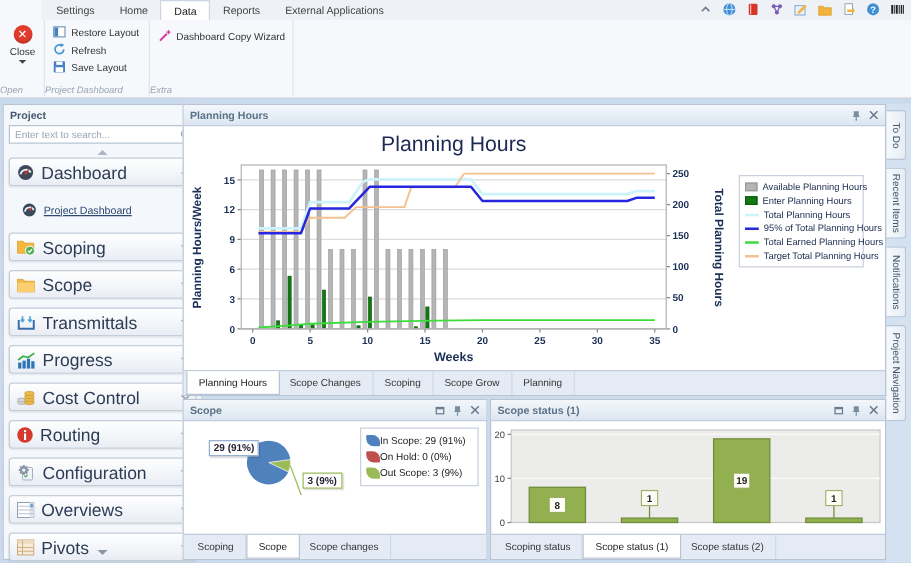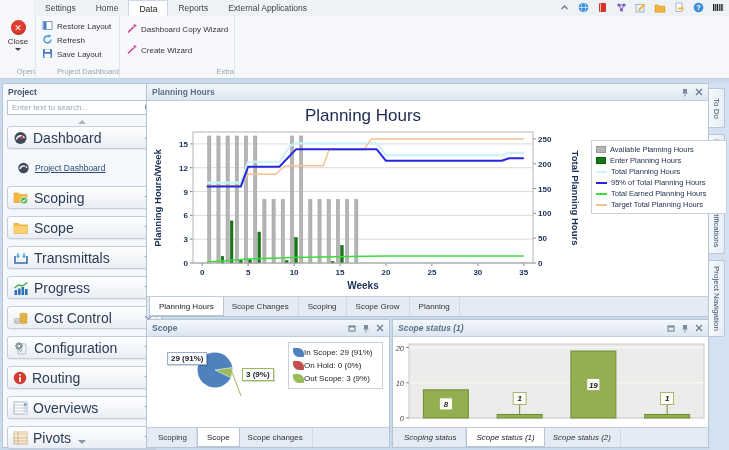--- a/index.html
+++ b/index.html
@@ -14,21 +14,21 @@
 
   
   .ribbon { position:absolute; top:0; left:0; right:0; height:79px; background:#f6f8fb; border-bottom:1px solid #c3cedd; }
   .ribbon-tabs { height:16px; display:flex; align-items:stretch; background:#eef1f6; padding-left:2px; position:relative;margin-left:33px; }
   .rtab { padding:3px 10px 2px; font-size:8.5px; color:#444; cursor:default; }
   .rtab.active { background:#fff; border:1px solid #cdd6e4; border-bottom:none; color:#222; }
   .win-icons { position:absolute; top:2px; right:5px; display:flex; gap:8px; align-items:center; }
   .win-icons svg { display:block; }
   .ribbon-body { position:absolute; top:16px; left:0; height:61px; display:flex; }
   .rgroup { position:relative; height:100%; border-right:1px solid #dfe5ee; padding:2px 3px 12px; }
-  .rgroup-label { position:absolute; bottom:1px; left:0; right:0; text-align:right; font-size:7.5px; color:#9aa5b5; }
+  .rgroup-label { position:absolute; bottom:1px; left:0; right:0; text-align:left; font-size:7.5px; color:#9aa5b5;font-style:italic; }
   .close-btn { width:30px; display:flex; flex-direction:column; align-items:center; padding-top:2px; cursor:default; }
   .close-ico { width:15px; height:15px; border-radius:50%; background:#e23c2e; color:#fff; font-size:9px; font-weight:bold; display:flex; align-items:center; justify-content:center; box-shadow:inset 0 -2px 2px rgba(0,0,0,.15); }
   .close-lbl { font-size:8px; color:#333; margin-top:2px; }
   .drop-arrow { width:0; height:0; border-left:3px solid transparent; border-right:3px solid transparent; border-top:3px solid #444; margin-top:2px; }
   .small-btn { display:flex; align-items:center; gap:4px; font-size:8px; color:#333; height:14px; padding:0 3px; white-space:nowrap; cursor:default; }
   .g2 { display:flex; flex-direction:column; justify-content:flex-start; padding-top:3px; }
   .g3 { display:flex; flex-direction:column; gap:7px; padding-top:6px; }
 
   
   .sidebar { position:absolute; left:2px; top:83px; width:160px; bottom:2px; background:#f4f7fb; border:1px solid #b7c4d4; }
@@ -58,28 +58,28 @@
   .panel { position:absolute; background:#fff; border:1px solid #b7c4d4; }
   .panel-header { height:17px; background:linear-gradient(#f3f7fb,#dce6f1); border-bottom:1px solid #c3cedd; display:flex; align-items:center; padding:0 5px; color:#5a7187; font-weight:bold; font-size:8.5px; }
   .ph-icons { margin-left:auto; display:flex; gap:6px; align-items:center; }
   .ph-icons svg { display:block; cursor:default; }
   .tabstrip { position:absolute; left:0; right:0; bottom:0; height:20px; background:#e4ebf4; border-top:1px solid #c3cedd; display:flex; align-items:stretch; padding-left:2px; }
   .btab { font-size:8px; color:#333; padding:5px 9px 0; border-right:1px solid #d0d9e5; cursor:default; white-space:nowrap; }
   .btab.active { background:#fff; border:1px solid #b9c4d4; border-top:none; margin-right:-1px; color:#222; }
 
   #panel-planning { left:146px; top:83px; width:563px; height:234px; }
   #panel-scope    { left:146px; top:319px; width:244px; height:129px; }
-  #panel-status   { left:392px; top:319px; width:317px; height:129px;font-style:italic; }
+  #panel-status   { left:392px; top:319px; width:317px; height:129px; }
 
   #main-chart   { position:absolute; left:0; top:18px; }
   #scope-canvas { position:absolute; left:0; top:18px; }
   #status-chart { position:absolute; left:0; top:18px; }
 
   
-  .main-legend { position:absolute; left:444px; top:56px; width:136px; background:#fff; border:1px solid #c9d1dc; padding:3px 4px; }
+  .main-legend { position:absolute; left:444px; top:56px; width:100px; background:#fff; border:1px solid #c9d1dc; padding:3px 4px; }
   .ml-row { display:flex; align-items:center; gap:4px; height:11px; }
   .ml-row .sw-box { width:10px; height:7px; flex:none; }
   .ml-row .sw-line { width:11px; height:2px; flex:none; }
   .ml-row span.t { font-size:7.5px; color:#1b2b4d; white-space:nowrap; }
 
   
   .callout { position:absolute; background:#fff; border:1px solid #98b0cf; padding:1px 3px; font-size:8px; font-weight:bold; color:#223; box-shadow:1px 1px 1px rgba(0,0,0,.15); white-space:nowrap; }
   #callout-out { border-color:#9bbb59; }
   .pie-legend { position:absolute; left:141px; top:22px; width:95px; background:#fff; border:1px solid #c9d1dc; padding:3px 4px; }
   .pl-row { display:flex; align-items:center; gap:0; height:13px;text-align:right; }
@@ -199,28 +199,20 @@
     </div>
     <div class="rgroup g3" style="width:115px;">
       <div class="small-btn">
         <span><svg width="11" height="11">
               <line x1="2" y1="9.5" x2="7.5" y2="4" stroke="#cf3a9b" stroke-width="1.6"></line>
               <line x1="8.8" y1="1" x2="8.8" y2="4.4" stroke="#cf3a9b" stroke-width="1"></line>
               <line x1="7.1" y1="2.7" x2="10.5" y2="2.7" stroke="#cf3a9b" stroke-width="1"></line>
             </svg></span>
         <span>Dashboard Copy Wizard</span>
       </div>
-      <div class="small-btn">
-        <span><svg width="11" height="11">
-              <line x1="2" y1="9.5" x2="7.5" y2="4" stroke="#cf3a9b" stroke-width="1.6"></line>
-              <line x1="8.8" y1="1" x2="8.8" y2="4.4" stroke="#cf3a9b" stroke-width="1"></line>
-              <line x1="7.1" y1="2.7" x2="10.5" y2="2.7" stroke="#cf3a9b" stroke-width="1"></line>
-            </svg></span>
-        <span>Create Wizard</span>
-      </div>
       <div class="rgroup-label">Extra</div>
     </div>
   </div>
 </div>
 
 <div class="sidebar">
   <div class="sb-header">
     <span>Project</span>
     <svg width="8" height="9">
         <path d="M2,1 h4 v3.5 l1,1 H1 l1,-1 z" fill="#7d8da1"></path>
@@ -310,48 +302,48 @@
           <ellipse cx="4.5" cy="9" rx="3.6" ry="1.6"></ellipse>
         </g>
         <g stroke="#c99a2e" stroke-width=".6" fill="#e8b84b">
           <ellipse cx="10.5" cy="11" rx="3.8" ry="1.7"></ellipse>
           <ellipse cx="10.5" cy="8.6" rx="3.8" ry="1.7"></ellipse>
           <ellipse cx="10.5" cy="6.2" rx="3.8" ry="1.7"></ellipse>
           <ellipse cx="10.5" cy="3.8" rx="3.8" ry="1.7"></ellipse>
         </g>
       </svg>
     <span class="lbl">Cost Control</span>
+    <span class="chev down"></span>
+  </div>
+
+  <div class="side-item">
+    <svg width="14" height="14">
+        <circle cx="7" cy="7" r="6.2" fill="#d63a2f"></circle>
+        <rect x="6.2" y="3" width="1.7" height="1.7" fill="#fff"></rect>
+        <rect x="6.2" y="5.8" width="1.7" height="5.2" fill="#fff"></rect>
+      </svg>
+    <span class="lbl">Routing</span>
     <span class="chev down"></span>
   </div>
 
   <div class="side-item">
     <svg width="16" height="15">
         <rect x="5" y="4" width="8" height="10" rx="1" fill="#eef3f8" stroke="#9aa8b8" stroke-width=".7"></rect>
         <polyline points="6.5,7 7.5,8 9,6.3" stroke="#3fae49" stroke-width="1" fill="none"></polyline>
         <polyline points="6.5,10.5 7.5,11.5 9,9.8" stroke="#3fae49" stroke-width="1" fill="none"></polyline>
         <g stroke="#8a95a3" stroke-width="1.6">
           <line x1="6" y1="2" x2="6" y2="10"></line>
           <line x1="2" y1="6" x2="10" y2="6"></line>
           <line x1="3.2" y1="3.2" x2="8.8" y2="8.8"></line>
           <line x1="8.8" y1="3.2" x2="3.2" y2="8.8"></line>
         </g>
         <circle cx="6" cy="6" r="3" fill="#8a95a3"></circle>
         <circle cx="6" cy="6" r="1.3" fill="#f4f7fb"></circle>
       </svg>
     <span class="lbl">Configuration</span>
-    <span class="chev down"></span>
-  </div>
-
-  <div class="side-item">
-    <svg width="14" height="14">
-        <circle cx="7" cy="7" r="6.2" fill="#d63a2f"></circle>
-        <rect x="6.2" y="3" width="1.7" height="1.7" fill="#fff"></rect>
-        <rect x="6.2" y="5.8" width="1.7" height="5.2" fill="#fff"></rect>
-      </svg>
-    <span class="lbl">Routing</span>
     <span class="chev down"></span>
   </div>
 
   <div class="side-item">
     <svg width="15" height="14">
         <rect x="1" y="1" width="13" height="12" fill="#fff" stroke="#93a1b2" stroke-width=".8"></rect>
         <rect x="10.5" y="1" width="3.5" height="12" fill="#dfe7f0"></rect>
         <g stroke="#b8c2cf" stroke-width=".8">
           <line x1="1" y1="4" x2="14" y2="4"></line>
           <line x1="1" y1="7" x2="14" y2="7"></line>
@@ -548,21 +540,21 @@
         </svg>
     </span>
   </div>
   <svg id="scope-canvas" width="242" height="90">
       <circle cx="68" cy="32" r="17.5" fill="#4f81bd"></circle>
       <path d="M68,32 L85.32877993372115,29.557995493725862 A17.5,17.5 0 0 1 83.7650589457529,39.59690176565004 Z" fill="#9bbb59" stroke="#fff" stroke-width="0.6"></path>
       <line x1="48" y1="22" x2="52" y2="28" stroke="#8aa5c6" stroke-width="1"></line>
       <line x1="85.29148497756242" y1="34.69342667818031" x2="94" y2="58" stroke="#9bbb59" stroke-width="1"></line>
     </svg>
   <div class="callout" id="callout-in" style="left:8px; top:32px;margin-left:12px;">29 (91%)</div>
-  <div class="callout" id="callout-out" style="left:95px; top:48px;">3 (9%)</div>
+  <div class="callout" id="callout-out" style="left:95px; top:58px;">3 (9%)</div>
   <div class="pie-legend">
     <div class="pl-row">
         <span class="sw" id="sw0" style="background: rgb(79, 129, 189);"></span>
         <span class="t">In Scope: 29 (91%)</span>
       </div>
     <div class="pl-row">
         <span class="sw" id="sw1" style="background: rgb(192, 80, 77);"></span>
         <span class="t">On Hold: 0 (0%)</span>
       </div>
     <div class="pl-row">

